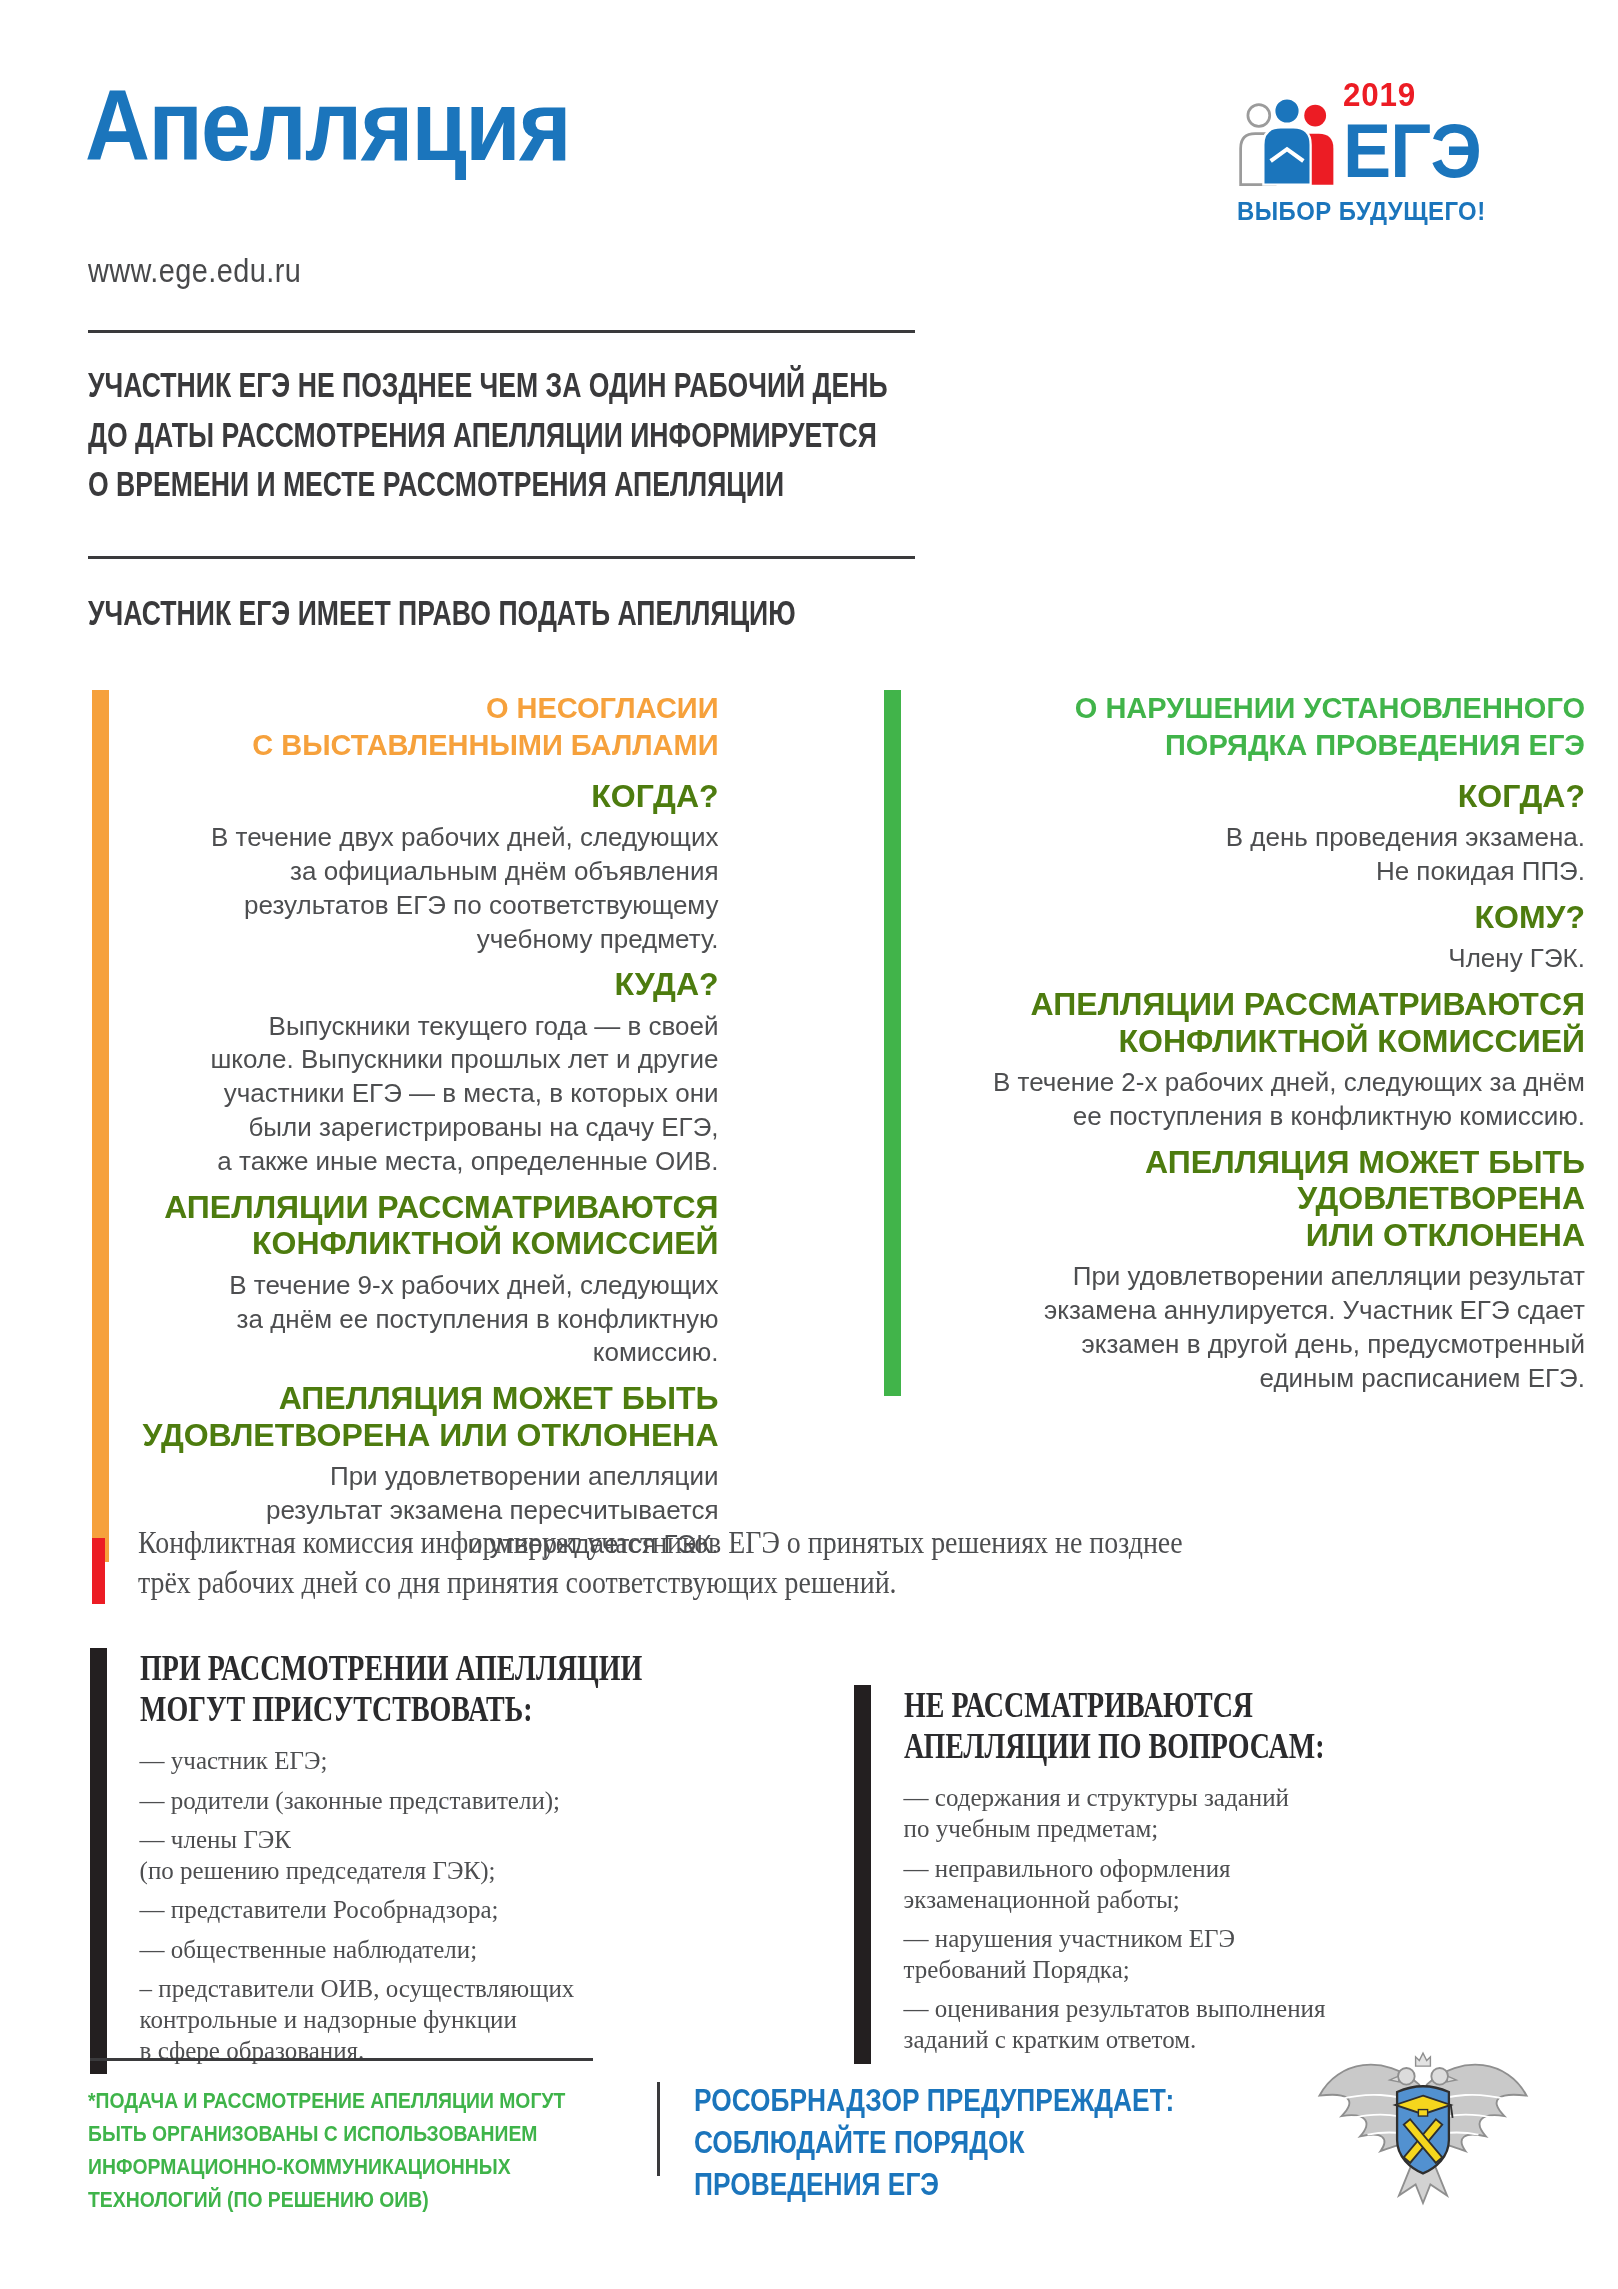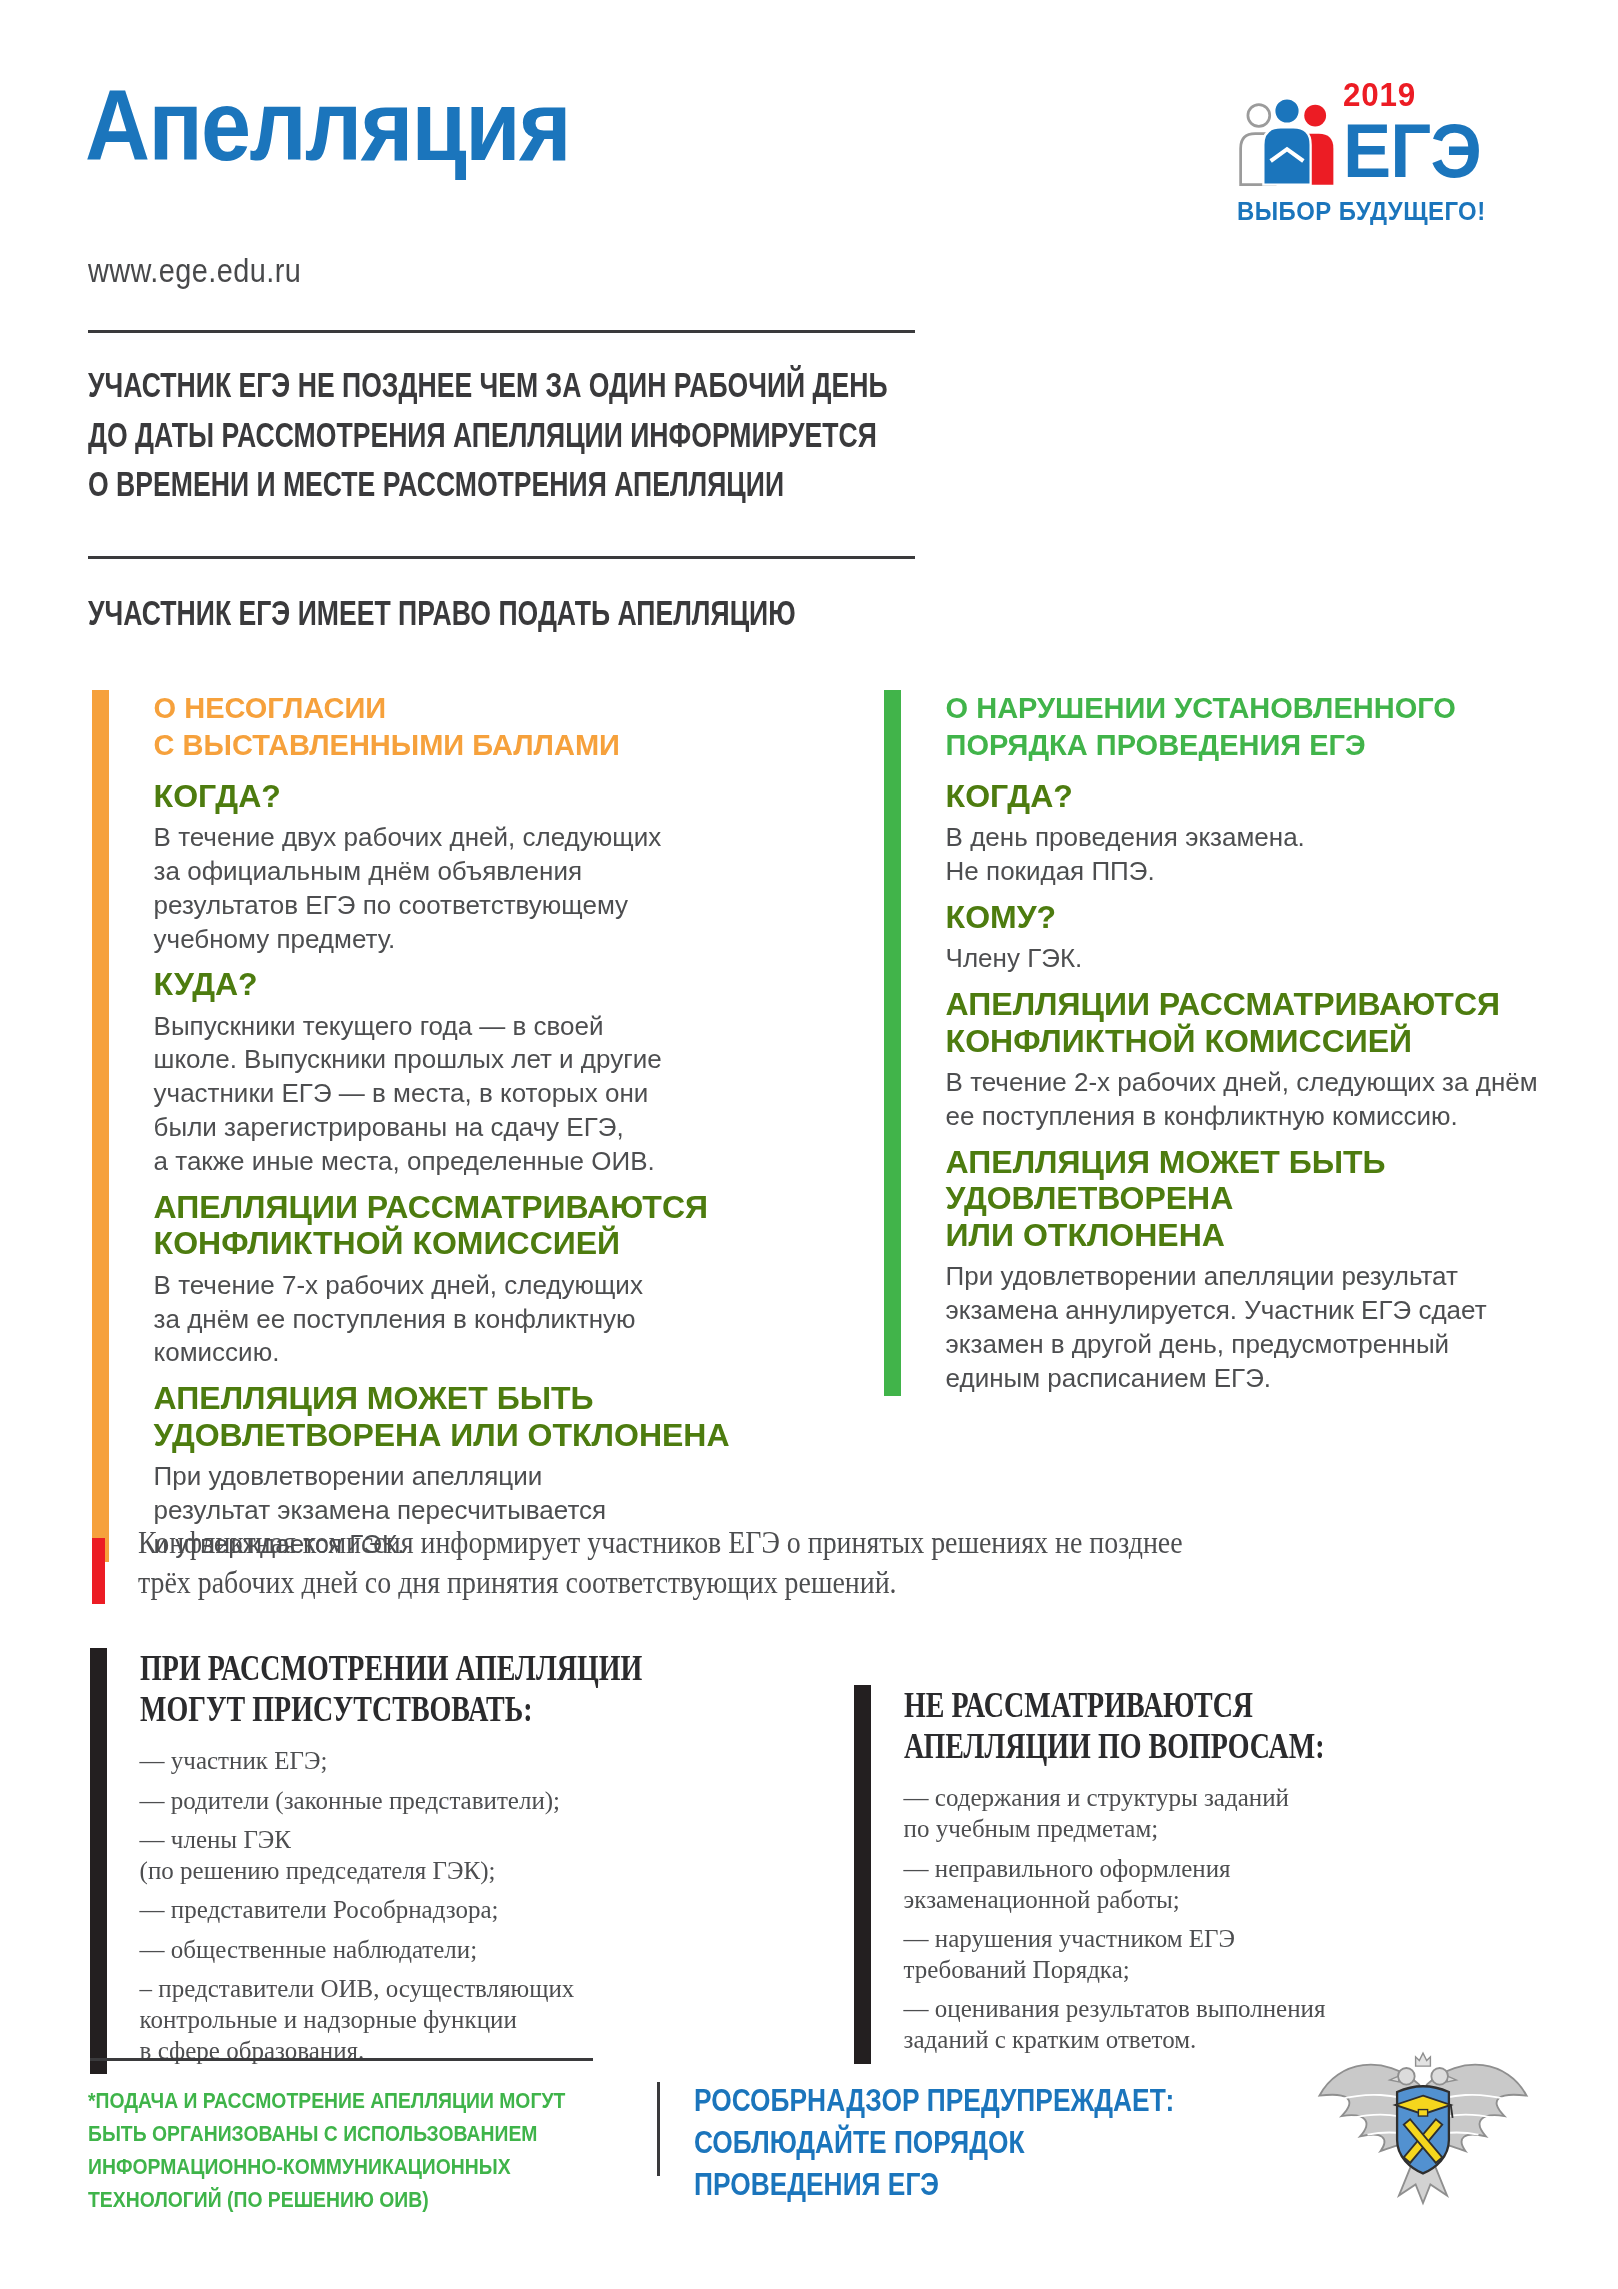--- a/index.html
+++ b/index.html
@@ -48,21 +48,21 @@
     left:88px;top:593px;width:1218px;
     font-size:35px;font-weight:bold;color:#3a3a3c;
     transform:scaleX(0.76);transform-origin:0 0;
   }
 
   
   .card{display:flex;align-items:stretch;}
   .card-bar{flex:0 0 16.6px;}
   .bar-orange{background:#f6a13c;}
   .bar-green{background:#41b44a;}
-  .card-body{margin-left:45px;}
+  .card-body{margin-left:34px;text-align:right;}
   .card-score{left:92px;top:690px;width:748px;}
   .card-violation{left:884px;top:690px;width:701px;}
   .card-title{font-size:29px;font-weight:bold;line-height:1.26;margin:0 0 14.8px 0;}
   .card-title-orange{color:#f6a13c;}
   .card-title-green{color:#41b44a;}
   .sec-label{font-size:32px;font-weight:bold;color:#4d7c0f;line-height:1.15;margin:10px 0 6.5px 0;}
   .sec-body{font-size:26px;color:#4d4e50;line-height:1.3;margin:0;}
 
   
   .note{left:92px;top:1523px;width:1403px;display:flex;align-items:flex-end;font-family:Liberation Serif, serif;}
@@ -155,21 +155,21 @@
 
       <div class="sec-label ml">КУДА?</div>
       <div class="sec-body ml">Выпускники текущего года — в своей
 школе. Выпускники прошлых лет и другие
 участники ЕГЭ — в места, в которых они
 были зарегистрированы на сдачу ЕГЭ,
 а также иные места, определенные ОИВ.</div>
 
       <div class="sec-label ml">АПЕЛЛЯЦИИ РАССМАТРИВАЮТСЯ
 КОНФЛИКТНОЙ КОМИССИЕЙ</div>
-      <div class="sec-body ml">В течение 7-х рабочих дней, следующих
+      <div class="sec-body ml">В течение 9-х рабочих дней, следующих
 за днём ее поступления в конфликтную
 комиссию.</div>
 
       <div class="sec-label ml">АПЕЛЛЯЦИЯ МОЖЕТ БЫТЬ
 УДОВЛЕТВОРЕНА ИЛИ ОТКЛОНЕНА</div>
       <div class="sec-body ml">При удовлетворении апелляции
 результат экзамена пересчитывается
 и утверждается ГЭК.</div>
     </div>
   </div>

